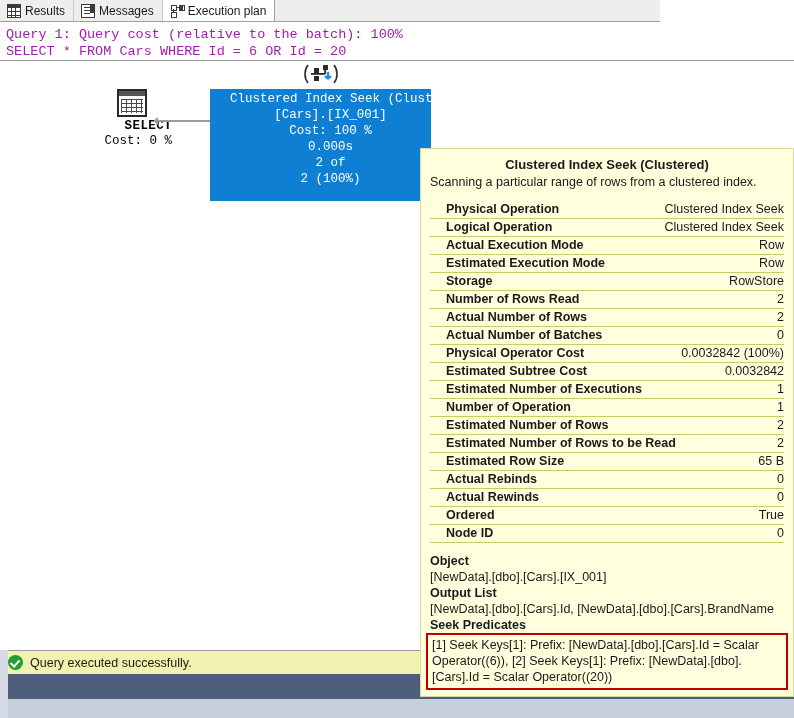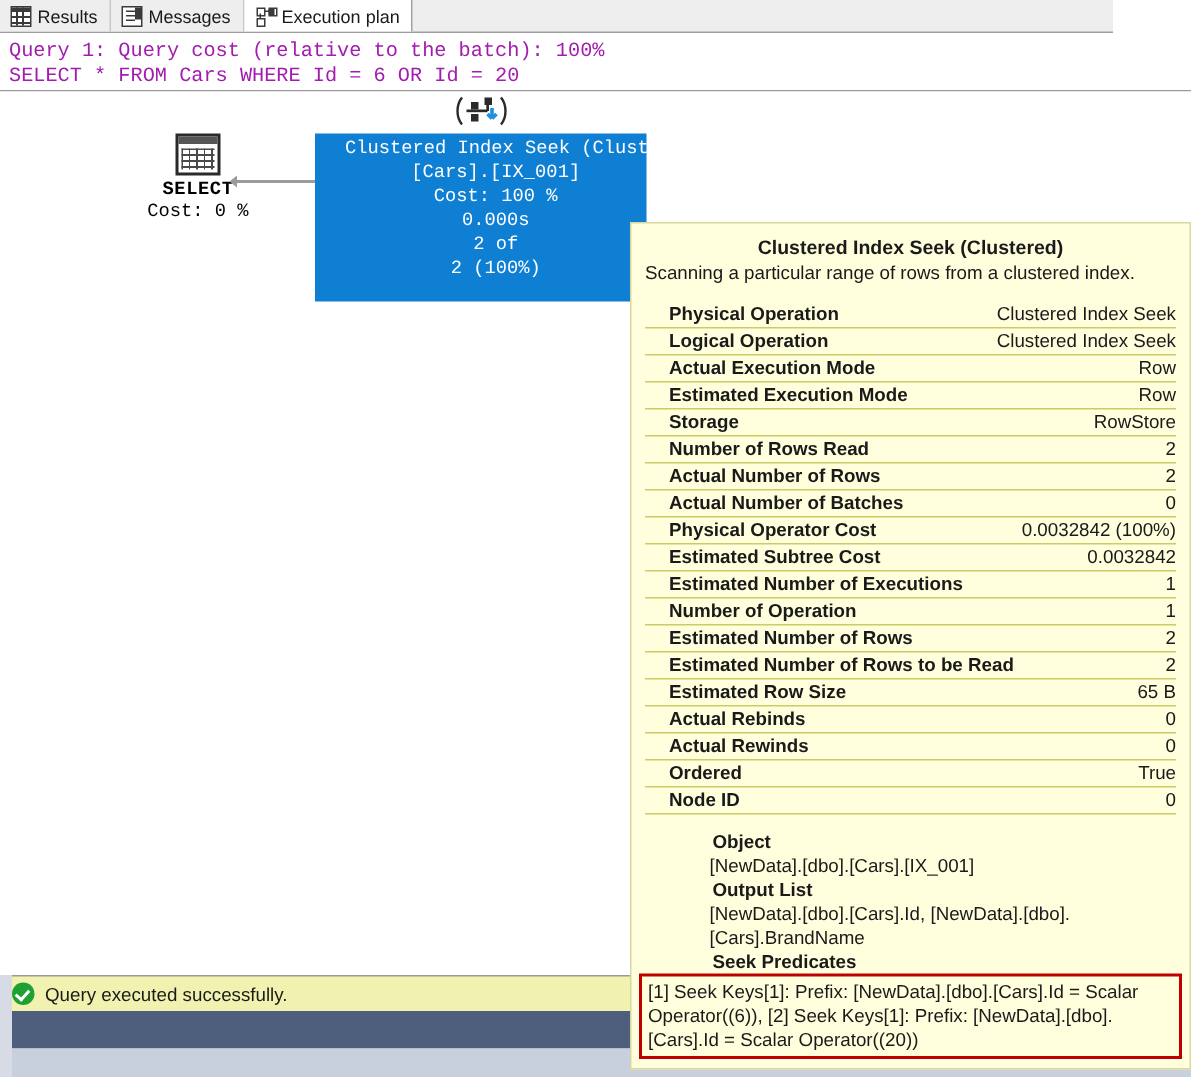--- a/index.html
+++ b/index.html
@@ -14,21 +14,21 @@
     overflow: hidden;
     font-family: "Liberation Sans", sans-serif;
     font-size: 12px;
     color: #000;
   }
 
   
   #tabstrip {
     position: absolute;
     left: 0; top: 0;
-    width: 742px; height: 22px;
+    width: 660px; height: 22px;
     background: #eeeeee;
     border-bottom: 1px solid #a0a0a0;
     box-sizing: border-box;
     display: flex;
     align-items: stretch;
   }
   .tab {
     display: flex;
     align-items: center;
     gap: 4px;
@@ -150,21 +150,21 @@
     height: 589px;
     background: #ffffff;
     overflow: hidden;
   }
 
   
   #select-node {
     position: absolute;
     left: 92px; top: 28px;
     width: 80px;
-    text-align: center;
+    text-align: right;
     font-family: "Liberation Mono", monospace;
     font-size: 12.5px;
     line-height: 15px;
     color: #000;
   }
   .select-icon {
     width: 30px;
     height: 28px;
     margin: 0 auto 2px auto;
     border: 2px solid #2a2a2a;
@@ -260,22 +260,22 @@
     align-items: flex-start;
     border-bottom: 1px solid #cccc66;
     padding: 1px 0 1px 16px;
     line-height: 15px;
   }
   .tt-key { font-weight: bold; white-space: nowrap; }
   .tt-val { text-align: right; white-space: nowrap; }
   .tt-section {
     margin-top: 10px;
   }
-  .tt-sec-head { font-weight: bold; line-height: 16px; margin-left: 45px; }
-  .tt-sec-body { line-height: 16px; margin-left: 43px; }
+  .tt-sec-head { font-weight: bold; line-height: 16px; }
+  .tt-sec-body { line-height: 16px; }
   #seek-pred-box {
     border: 2px solid #c00000;
     margin: 0 -4px 0 -4px;
     padding: 2px 4px 3px 4px;
     line-height: 16px;
   }
 
   
   #status-bar {
     position: absolute;

